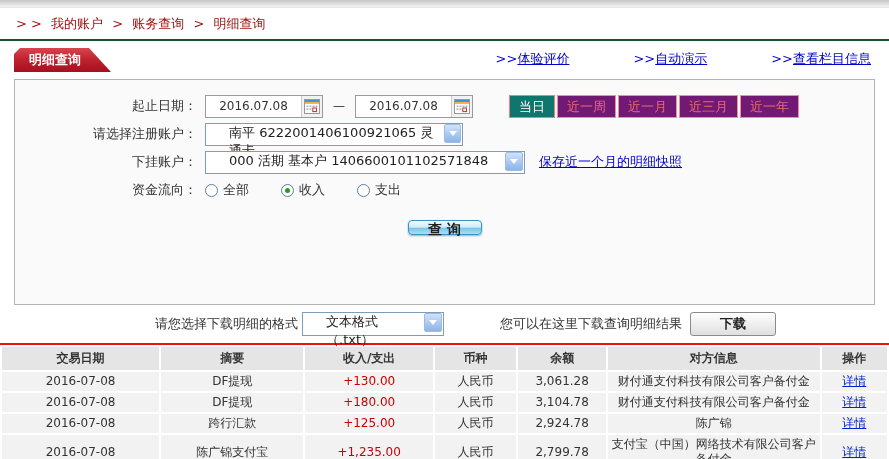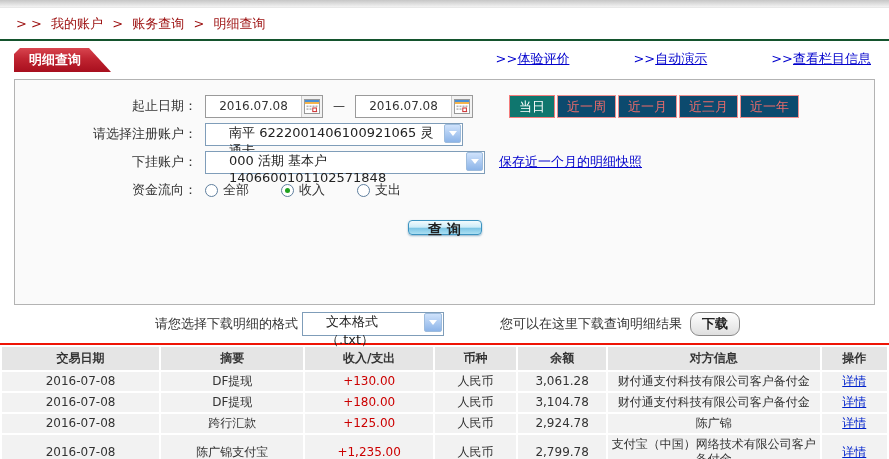--- a/index.html
+++ b/index.html
@@ -44,21 +44,21 @@
     border: 1px solid #9a9a9a; background: #fff; margin-left: 4px;
   }
   .date-field .date-text { flex: 1; text-align: center; font-size: 12px; color: #333; }
   .cal-btn { width: 21px; height: 21px; border-left: 1px solid #c9c9c9; background: #f2f2f2; display: flex; align-items: center; justify-content: center; cursor: pointer; }
   .date-dash { margin: 0 6px 0 10px; color: #333; }
 
   
   .quick-btn {
     display: inline-block; height: 23px; line-height: 21px; padding: 0 9px;
     margin-left: 2px; font-size: 13px; cursor: pointer;
-    border: 1px solid #f08f8f; color: #e96a6a; background: #0c4a6e;
+    border: 1px solid #f08f8f; color: #e96a6a; background: #701a75;
   }
   .quick-btn.active { background: #0f766e; border-color: #f47c7c; color: #fff; margin-left: 36px; }
 
   
   .xp-select {
     display: inline-flex; align-items: flex-start; height: 23px;
     border: 1px solid #7f9db9; background: #fff; margin-left: 4px;
     padding-left: 23px; cursor: pointer; font-size: 13px; color: #222;
   }
   .xp-select .arrow-box {
@@ -68,21 +68,21 @@
     display: flex; align-items: center; justify-content: center;
   }
   .xp-select .arrow-glyph {
     width: 0; height: 0; border-left: 4px solid transparent;
     border-right: 4px solid transparent; border-top: 5px solid #fff;
   }
   .xp-select.disabled { border-color: #c6c6c6; background: #f3f2ee; color: #a8a8a8; cursor: default; }
   .xp-select.disabled .arrow-box { background: linear-gradient(180deg, #efefef, #d8d8d8); border-color: #c2c2c2; }
   .xp-select.disabled .arrow-glyph { border-top-color: #aaa; }
   .w-register { width: 258px; }
-  .w-sub { width: 280px; }
+  .w-sub { width: 320px; }
   .w-currency { width: 118px; }
   .w-format { width: 142px; height: 24px; }
 
   .snapshot-link { color: #0000cc; text-decoration: underline; margin-left: 14px; cursor: pointer; font-size: 13px; }
 
   
   .radio-item { display: inline-flex; align-items: center; margin-right: 28px; cursor: pointer; font-size: 13px; }
   .radio-circle {
     width: 13px; height: 13px; border-radius: 50%; border: 1px solid #5f7f9e;
     background: #fff; margin: 0 5px 0 4px; position: relative;
@@ -100,22 +100,22 @@
     background: linear-gradient(180deg, #f2fbfe 0%, #cdecf8 48%, #7cc5e5 55%, #abdff2 100%);
     box-shadow: 0 1px 2px rgba(60,120,160,.55);
     font-family: "DejaVu Sans", sans-serif;
   }
 
   
   .download-row { display: flex; align-items: center; height: 38px; padding-left: 155px; }
   .dl-label { font-size: 13px; color: #333; }
   .dl-gap { width: 56px; }
   .dl-btn {
-    width: 50px; height: 24px; margin-left: 8px; font-size: 13px; font-weight: bold; color: #222;
-    border: 1px solid #8a8a8a; border-radius: 9px; cursor: pointer;
+    width: 86px; height: 24px; margin-left: 8px; font-size: 13px; font-weight: bold; color: #222;
+    border: 1px solid #8a8a8a; border-radius: 3px; cursor: pointer;
     background: linear-gradient(180deg, #fefefe, #dfdfdf);
     font-family: "DejaVu Sans", sans-serif;
   }
 
   .red-line { height: 2px; background: #ee1405; }
 
   
   table.detail { width: 100%; border-collapse: separate; border-spacing: 2px; background: #fff; table-layout: fixed; }
   table.detail th { background: #e5e5e5; font-weight: bold; font-size: 12px; color: #333; padding: 3px 2px; text-align: center; }
   table.detail td { background: #f2f2f2; font-size: 12px; padding: 2px 3px; text-align: center; line-height: 15px; word-break: break-all; }

